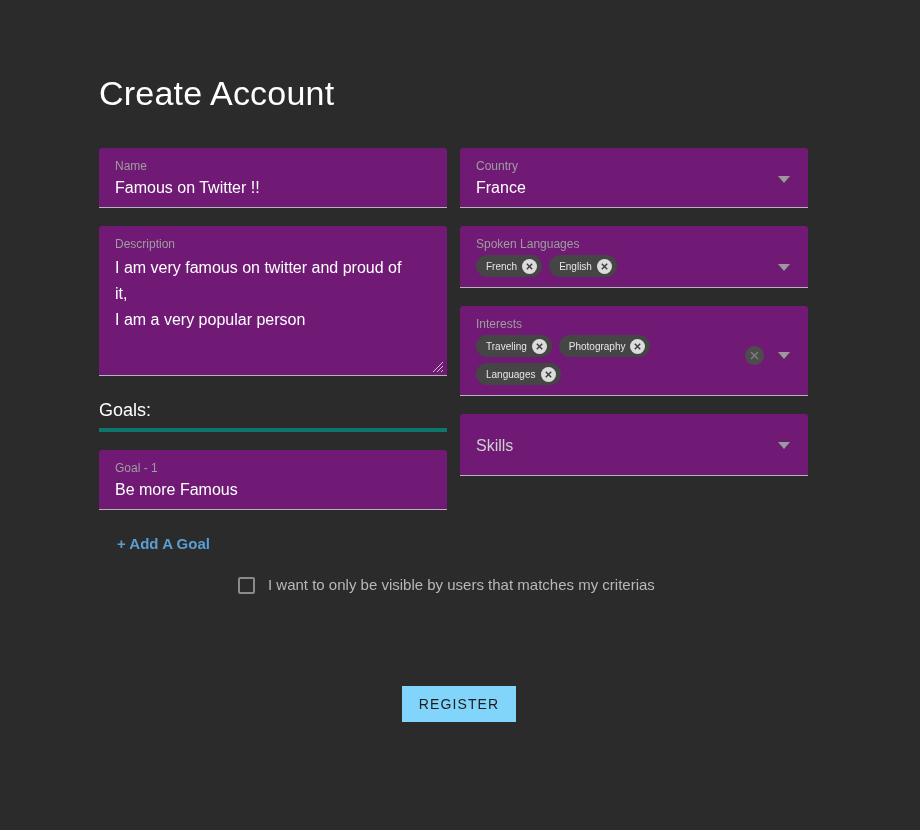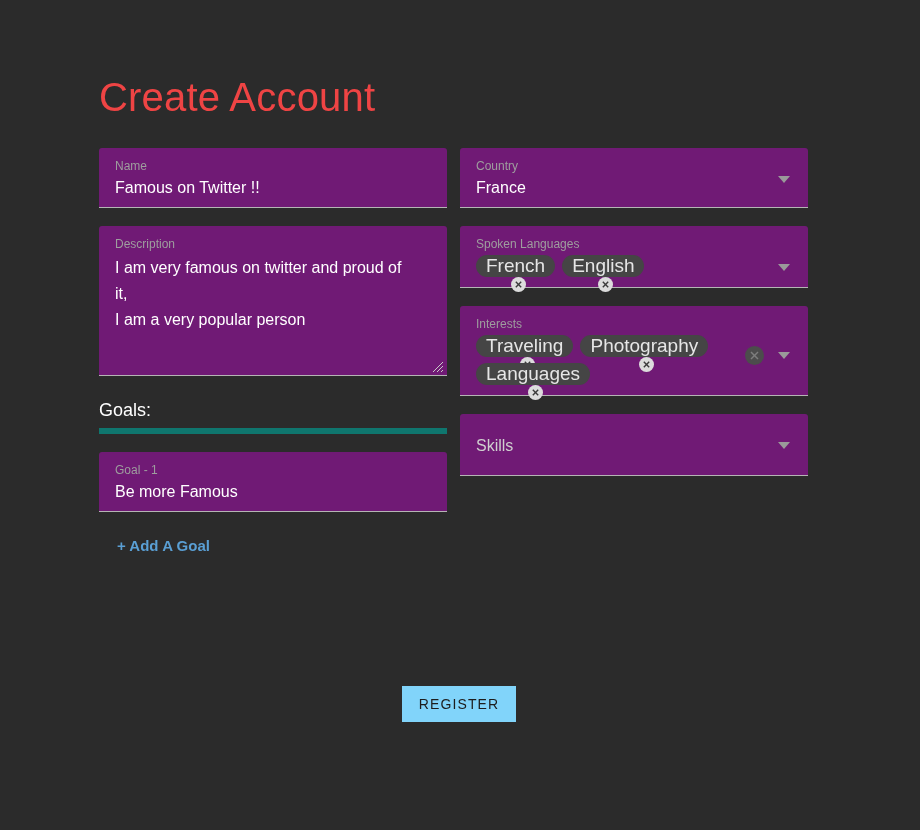--- a/index.html
+++ b/index.html
@@ -19,23 +19,23 @@
     position: relative;
     width: 920px;
     height: 830px;
   }
 
   
   .page-title {
     position: absolute;
     left: 99px;
     top: 48px;
-    font-size: 40px;
+    font-size: 34px;
     font-weight: 400;
-    color: #ef4444;
+    color: #ffffff;
     letter-spacing: 0.2px;
     line-height: 44px;
   }
 
   
   .col-left {
     position: absolute;
     left: 99px;
     top: 148px;
     width: 348px;
@@ -101,21 +101,21 @@
     bottom: 4px;
     width: 12px;
     height: 12px;
     pointer-events: auto;
   }
 
   
   .goals-header {
     margin-top: 22px;
     padding-bottom: 6px;
-    border-bottom: 6px solid #0f766e;
+    border-bottom: 4px solid #0f766e;
   }
   .goals-header-text {
     font-size: 18px;
     color: #ffffff;
     line-height: 24px;
   }
 
   .field-goal {
     margin-top: 18px;
     height: 60px;
@@ -167,25 +167,24 @@
     margin-top: 1px;
     max-width: 250px;
   }
   .chip {
     display: inline-flex;
     align-items: center;
     height: 22px;
     padding: 0 5px 0 10px;
     border-radius: 12px;
     background: #454545;
-    font-size: 19px;
+    font-size: 10px;
     color: #e6e6e6;
     white-space: nowrap;
     cursor: pointer;
-    flex-direction: column;
   }
   .chip-label { margin-right: 5px; }
   .chip-x {
     width: 15px;
     height: 15px;
     border-radius: 50%;
     background: #dcdcdc;
     display: inline-flex;
     align-items: center;
     justify-content: center;
@@ -361,16 +360,20 @@
       </span>
       <span class="select-arrow"></span>
     </div>
 
     <div class="field field-select field-skills">
       <div class="field-placeholder">Skills</div>
       <span class="select-arrow"></span>
     </div>
   </div>
 
+  <div class="check-row">
+    <span class="checkbox"></span>
+    <span class="check-label">I want to only be visible by users that matches my criterias</span>
+  </div>
 
   <button class="register-btn">REGISTER</button>
 
 </div>
 
 </body></html>

